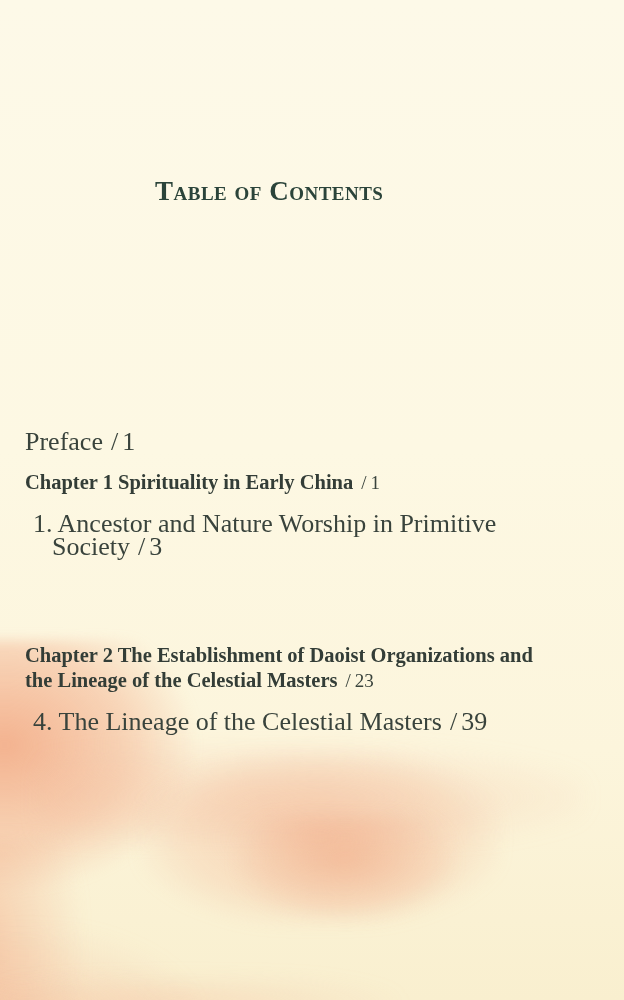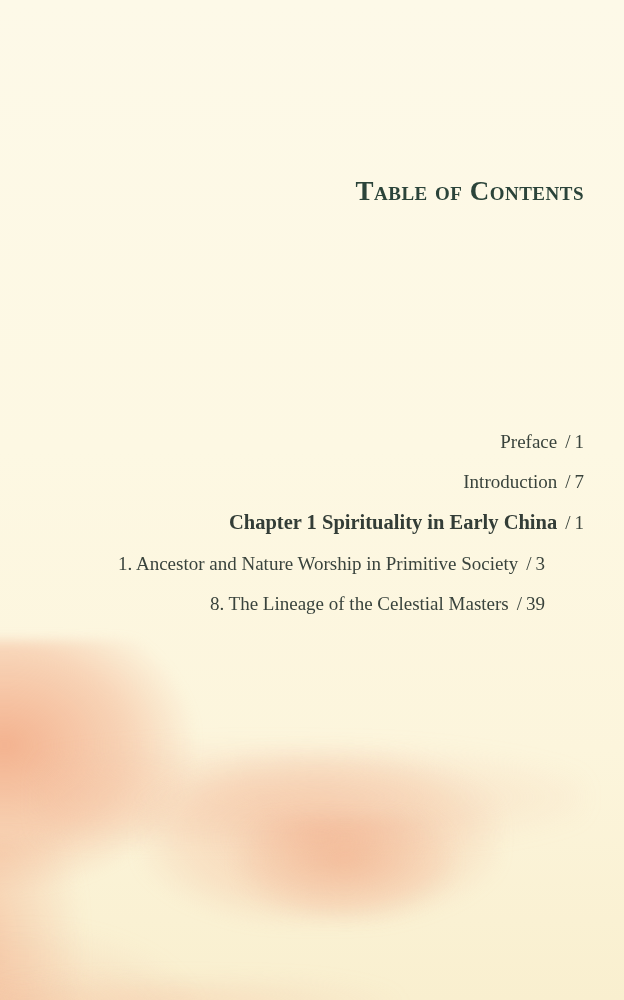--- a/index.html
+++ b/index.html
@@ -79,54 +79,54 @@
     filter: blur(9px);
   }
 
   
   .content {
     position: absolute;
     inset: 0;
     padding: 0 40px 0 25px;
     z-index: 2;
     color: #39433c;
-    text-align: right;
   }
   .title {
     margin: 176px 0 0 130px;
     font-size: 27px;
     line-height: 30px;
     font-weight: bold;
     font-variant: small-caps;
     letter-spacing: 0.5px;
     color: #2b443a;
   }
   .toc { margin-top: 224px; }
   .entry {
-    font-size: 19px;
+    font-size: 26px;
     line-height: 23px;
     margin-bottom: 17px;
     color: #39433c;
   }
   .entry .sep { margin: 0 4px 0 8px; }
   .chapter {
     font-weight: bold;
     font-size: 20.5px;
     line-height: 25px;
     color: #333d37;
   }
   .chapter .sep,
   .chapter .pg {
     font-weight: normal;
     font-size: 19px;
     color: #39433c;
   }
   #chapter-1-heading { margin-top: 2px; }
   #chapter-2-heading { margin-top: 85px; max-width: 535px; }
   .section {
+    margin-left: 8px;
     padding-left: 19px;
     text-indent: -19px;
     max-width: 501px;
   }
 </style>
 </head>
 <body>
 
 <div class="page">
 
@@ -141,35 +141,35 @@
   <div class="content">
 
     <h1 class="title">Table of Contents</h1>
 
     <div class="toc">
 
       <div class="entry">
         <span class="lbl">Preface</span><span class="sep">/</span><span class="pg">1</span>
       </div>
 
-      <div class="entry">
-        <span class="lbl">Introduction</span><span class="sep">/</span><span class="pg">7</span>
-      </div>
 
       <div class="entry chapter" id="chapter-1-heading">
         <span class="lbl">Chapter 1 Spirituality in Early China</span><span class="sep">/</span><span class="pg">1</span>
       </div>
 
       <div class="entry section">
         <span class="lbl">1. Ancestor and Nature Worship in Primitive Society</span><span class="sep">/</span><span class="pg">3</span>
       </div>
 
 
 
+      <div class="entry chapter" id="chapter-2-heading">
+        <span class="lbl">Chapter 2 The Establishment of Daoist Organizations and the Lineage of the Celestial Masters</span><span class="sep">/</span><span class="pg">23</span>
+      </div>
 
 
       <div class="entry section">
-        <span class="lbl">8. The Lineage of the Celestial Masters</span><span class="sep">/</span><span class="pg">39</span>
+        <span class="lbl">4. The Lineage of the Celestial Masters</span><span class="sep">/</span><span class="pg">39</span>
       </div>
 
     </div>
   </div>
 </div>
 
 </body></html>

